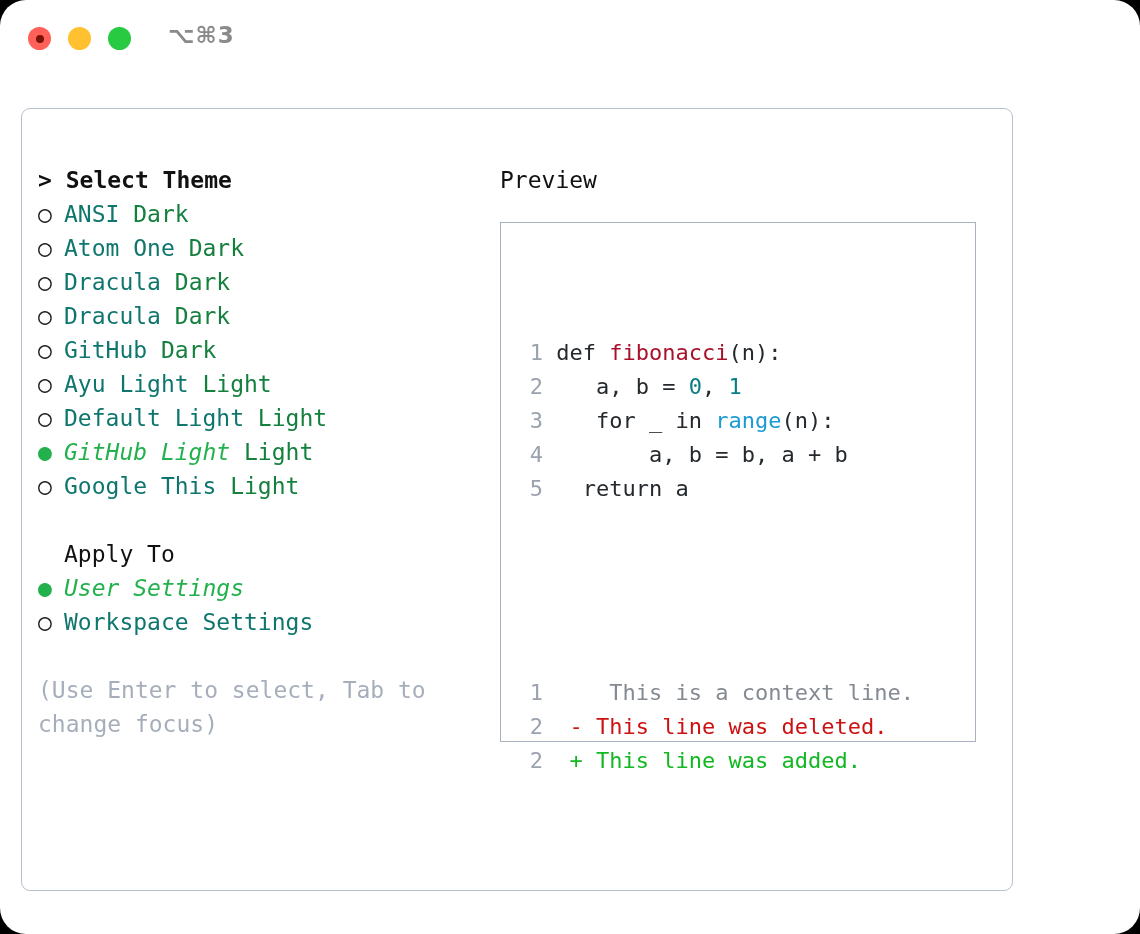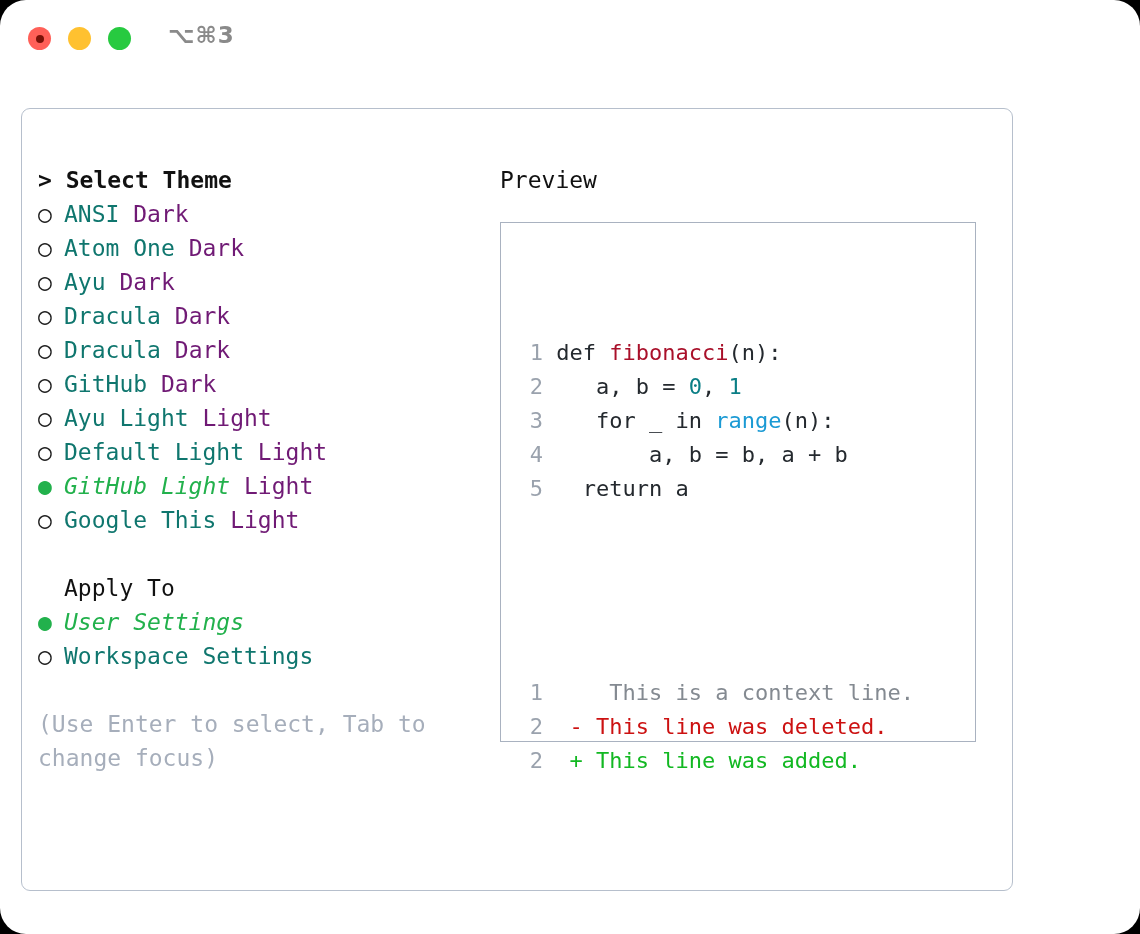--- a/index.html
+++ b/index.html
@@ -96,21 +96,21 @@
     white-space: pre;
   }
   .marker {
     display: inline-block;
     width: 26px;
     color: #232323;
   }
   .opt-row.selected .marker { color: #22b14c; }
   .opt-row.selected .opt-label { color: #22b14c; font-style: italic; }
   .opt-label { color: #0f766e; }
-  .opt-tag { color: #701a75; }
+  .opt-tag { color: #15803d; }
   .spacer-row { height: 34px; }
   .section-heading {
     font-size: 23px;
     color: #111111;
     line-height: 34px;
     white-space: pre;
     padding-left: 26px;
   }
   #hint {
     margin-top: 34px;
@@ -180,21 +180,20 @@
     <div id="shortcut">⌥⌘3</div>
   </div>
 
   <div id="panel">
 
     <div id="left-col">
       <div class="heading">&gt; Select Theme</div>
       <div id="theme-list">
           <div class="opt-row"><span class="marker">○</span><span class="opt-label">ANSI</span><span class="opt-tag"> Dark</span></div>
           <div class="opt-row"><span class="marker">○</span><span class="opt-label">Atom One</span><span class="opt-tag"> Dark</span></div>
-          <div class="opt-row"><span class="marker">○</span><span class="opt-label">Ayu</span><span class="opt-tag"> Dark</span></div>
           <div class="opt-row"><span class="marker">○</span><span class="opt-label">Dracula</span><span class="opt-tag"> Dark</span></div>
           <div class="opt-row"><span class="marker">○</span><span class="opt-label">Dracula</span><span class="opt-tag"> Dark</span></div>
           <div class="opt-row"><span class="marker">○</span><span class="opt-label">GitHub</span><span class="opt-tag"> Dark</span></div>
           <div class="opt-row"><span class="marker">○</span><span class="opt-label">Ayu Light</span><span class="opt-tag"> Light</span></div>
           <div class="opt-row"><span class="marker">○</span><span class="opt-label">Default Light</span><span class="opt-tag"> Light</span></div>
           <div class="opt-row selected"><span class="marker">●</span><span class="opt-label">GitHub Light</span><span class="opt-tag"> Light</span></div>
           <div class="opt-row"><span class="marker">○</span><span class="opt-label">Google This</span><span class="opt-tag"> Light</span></div>
         </div>
       <div class="spacer-row"></div>
       <div class="section-heading">Apply To</div>

